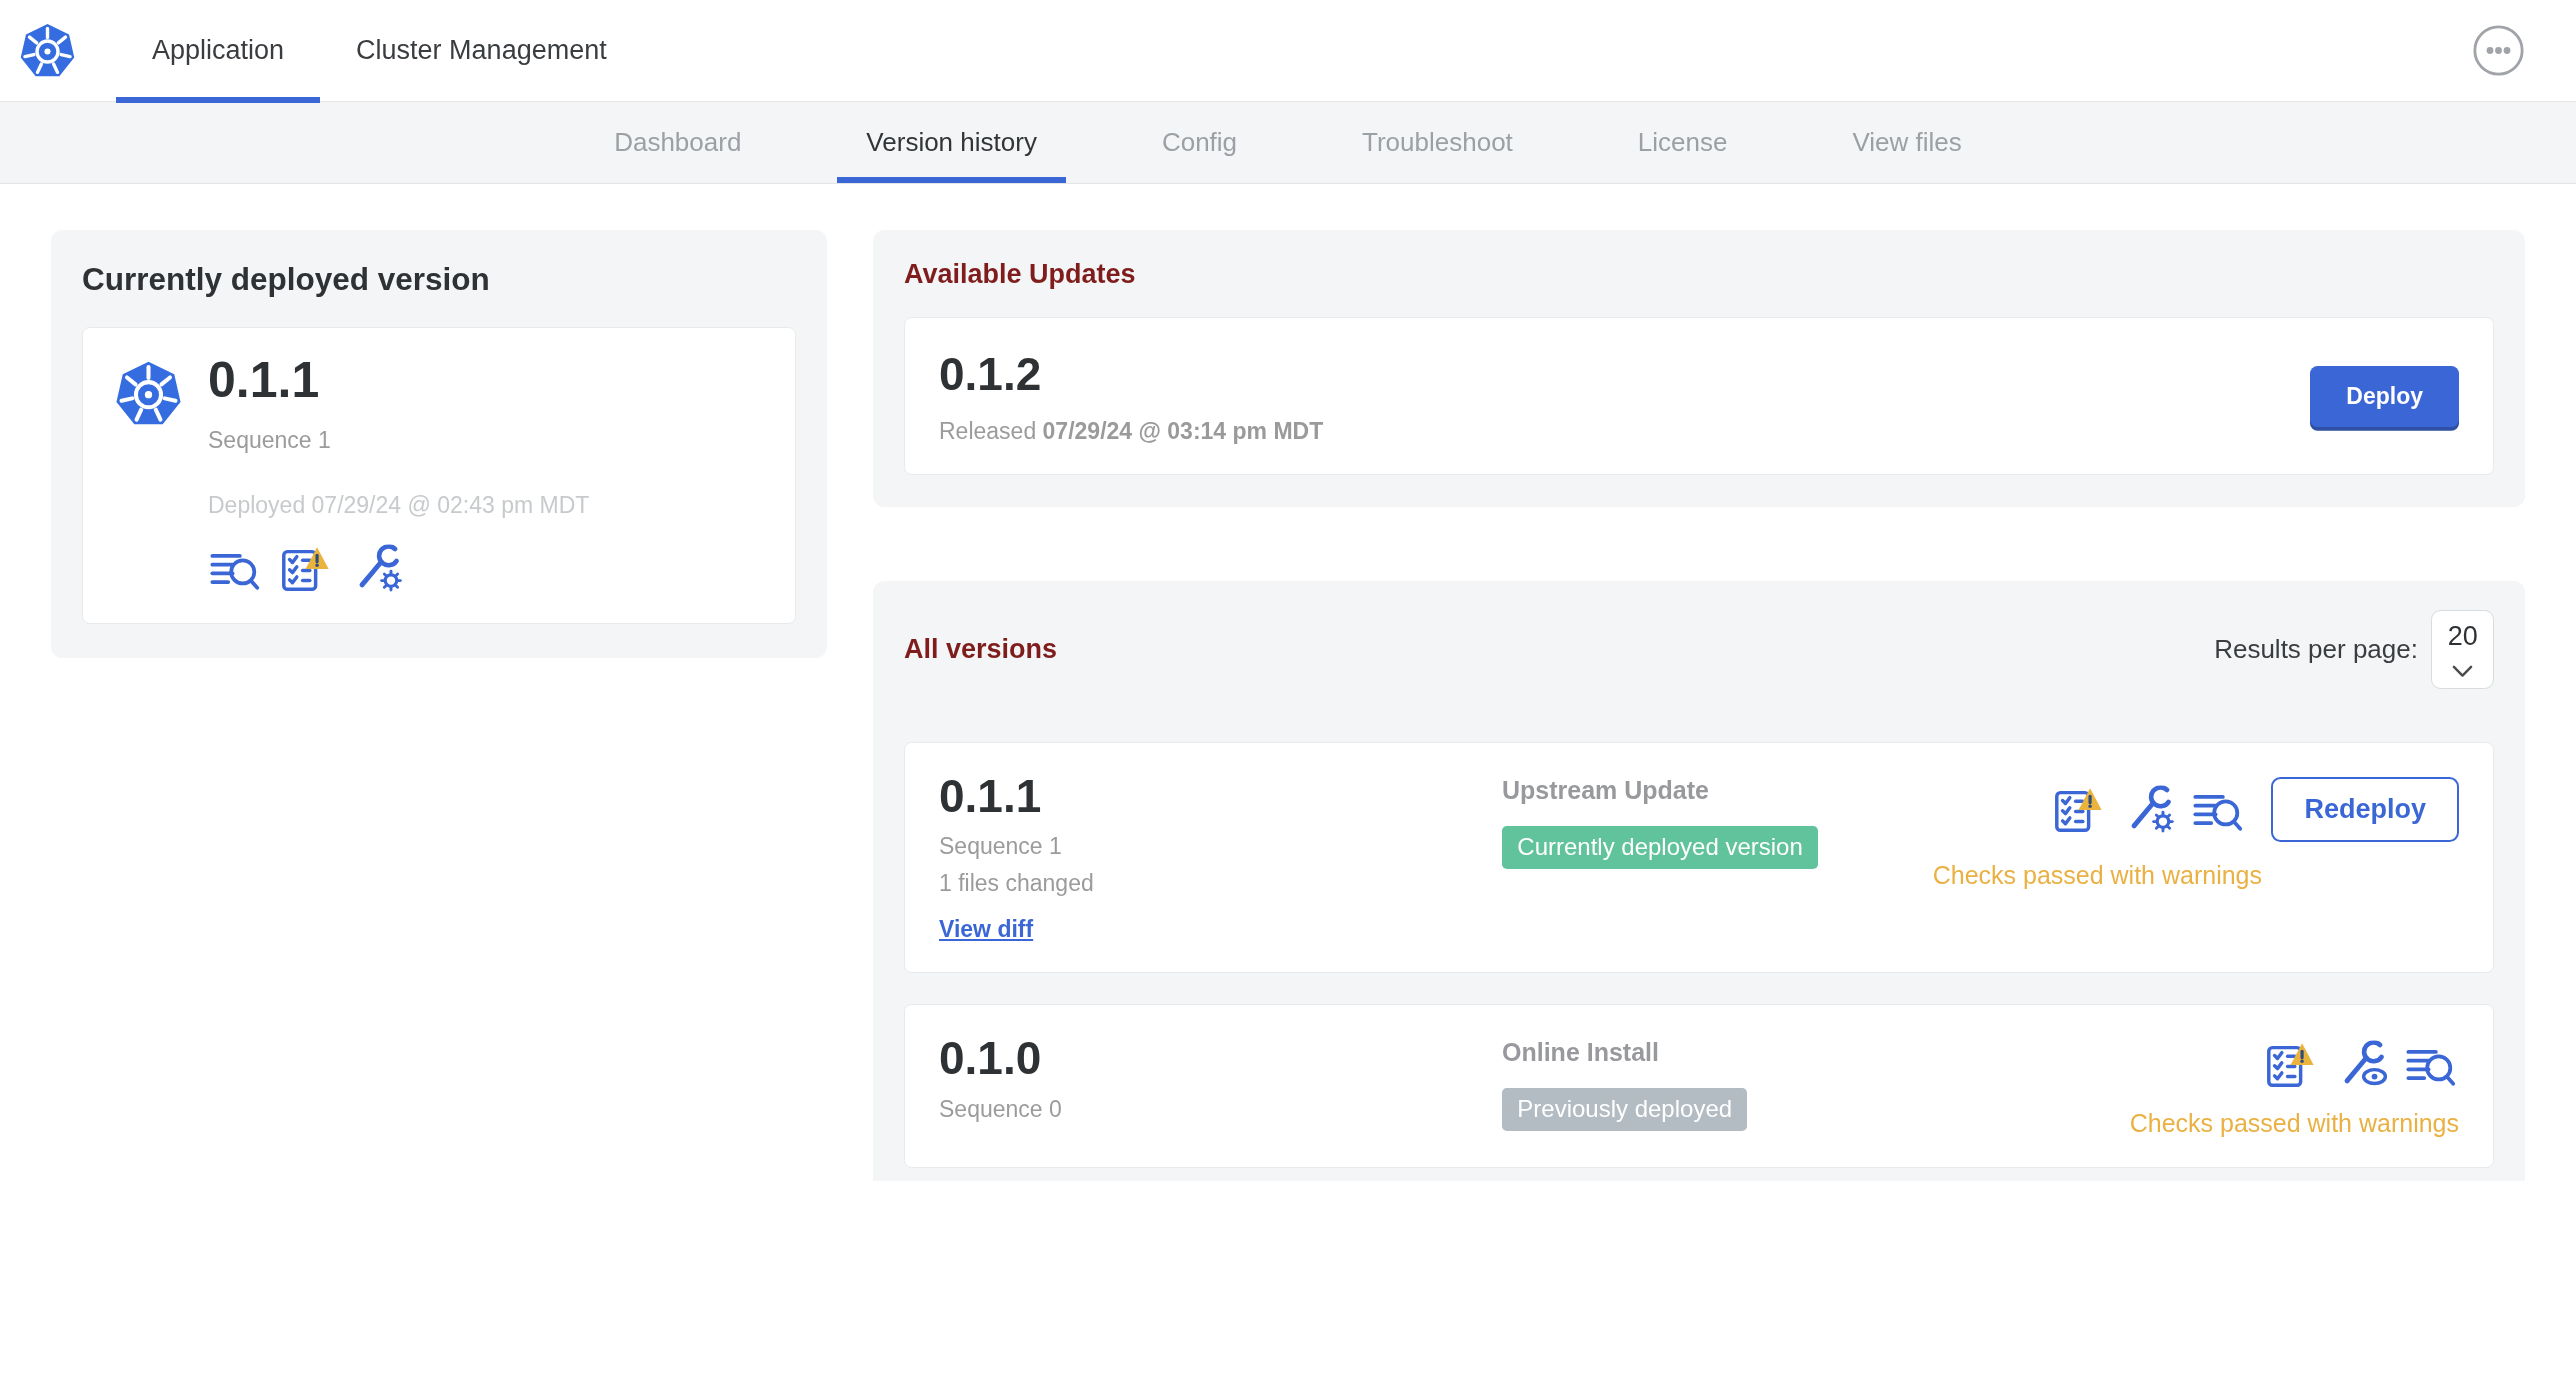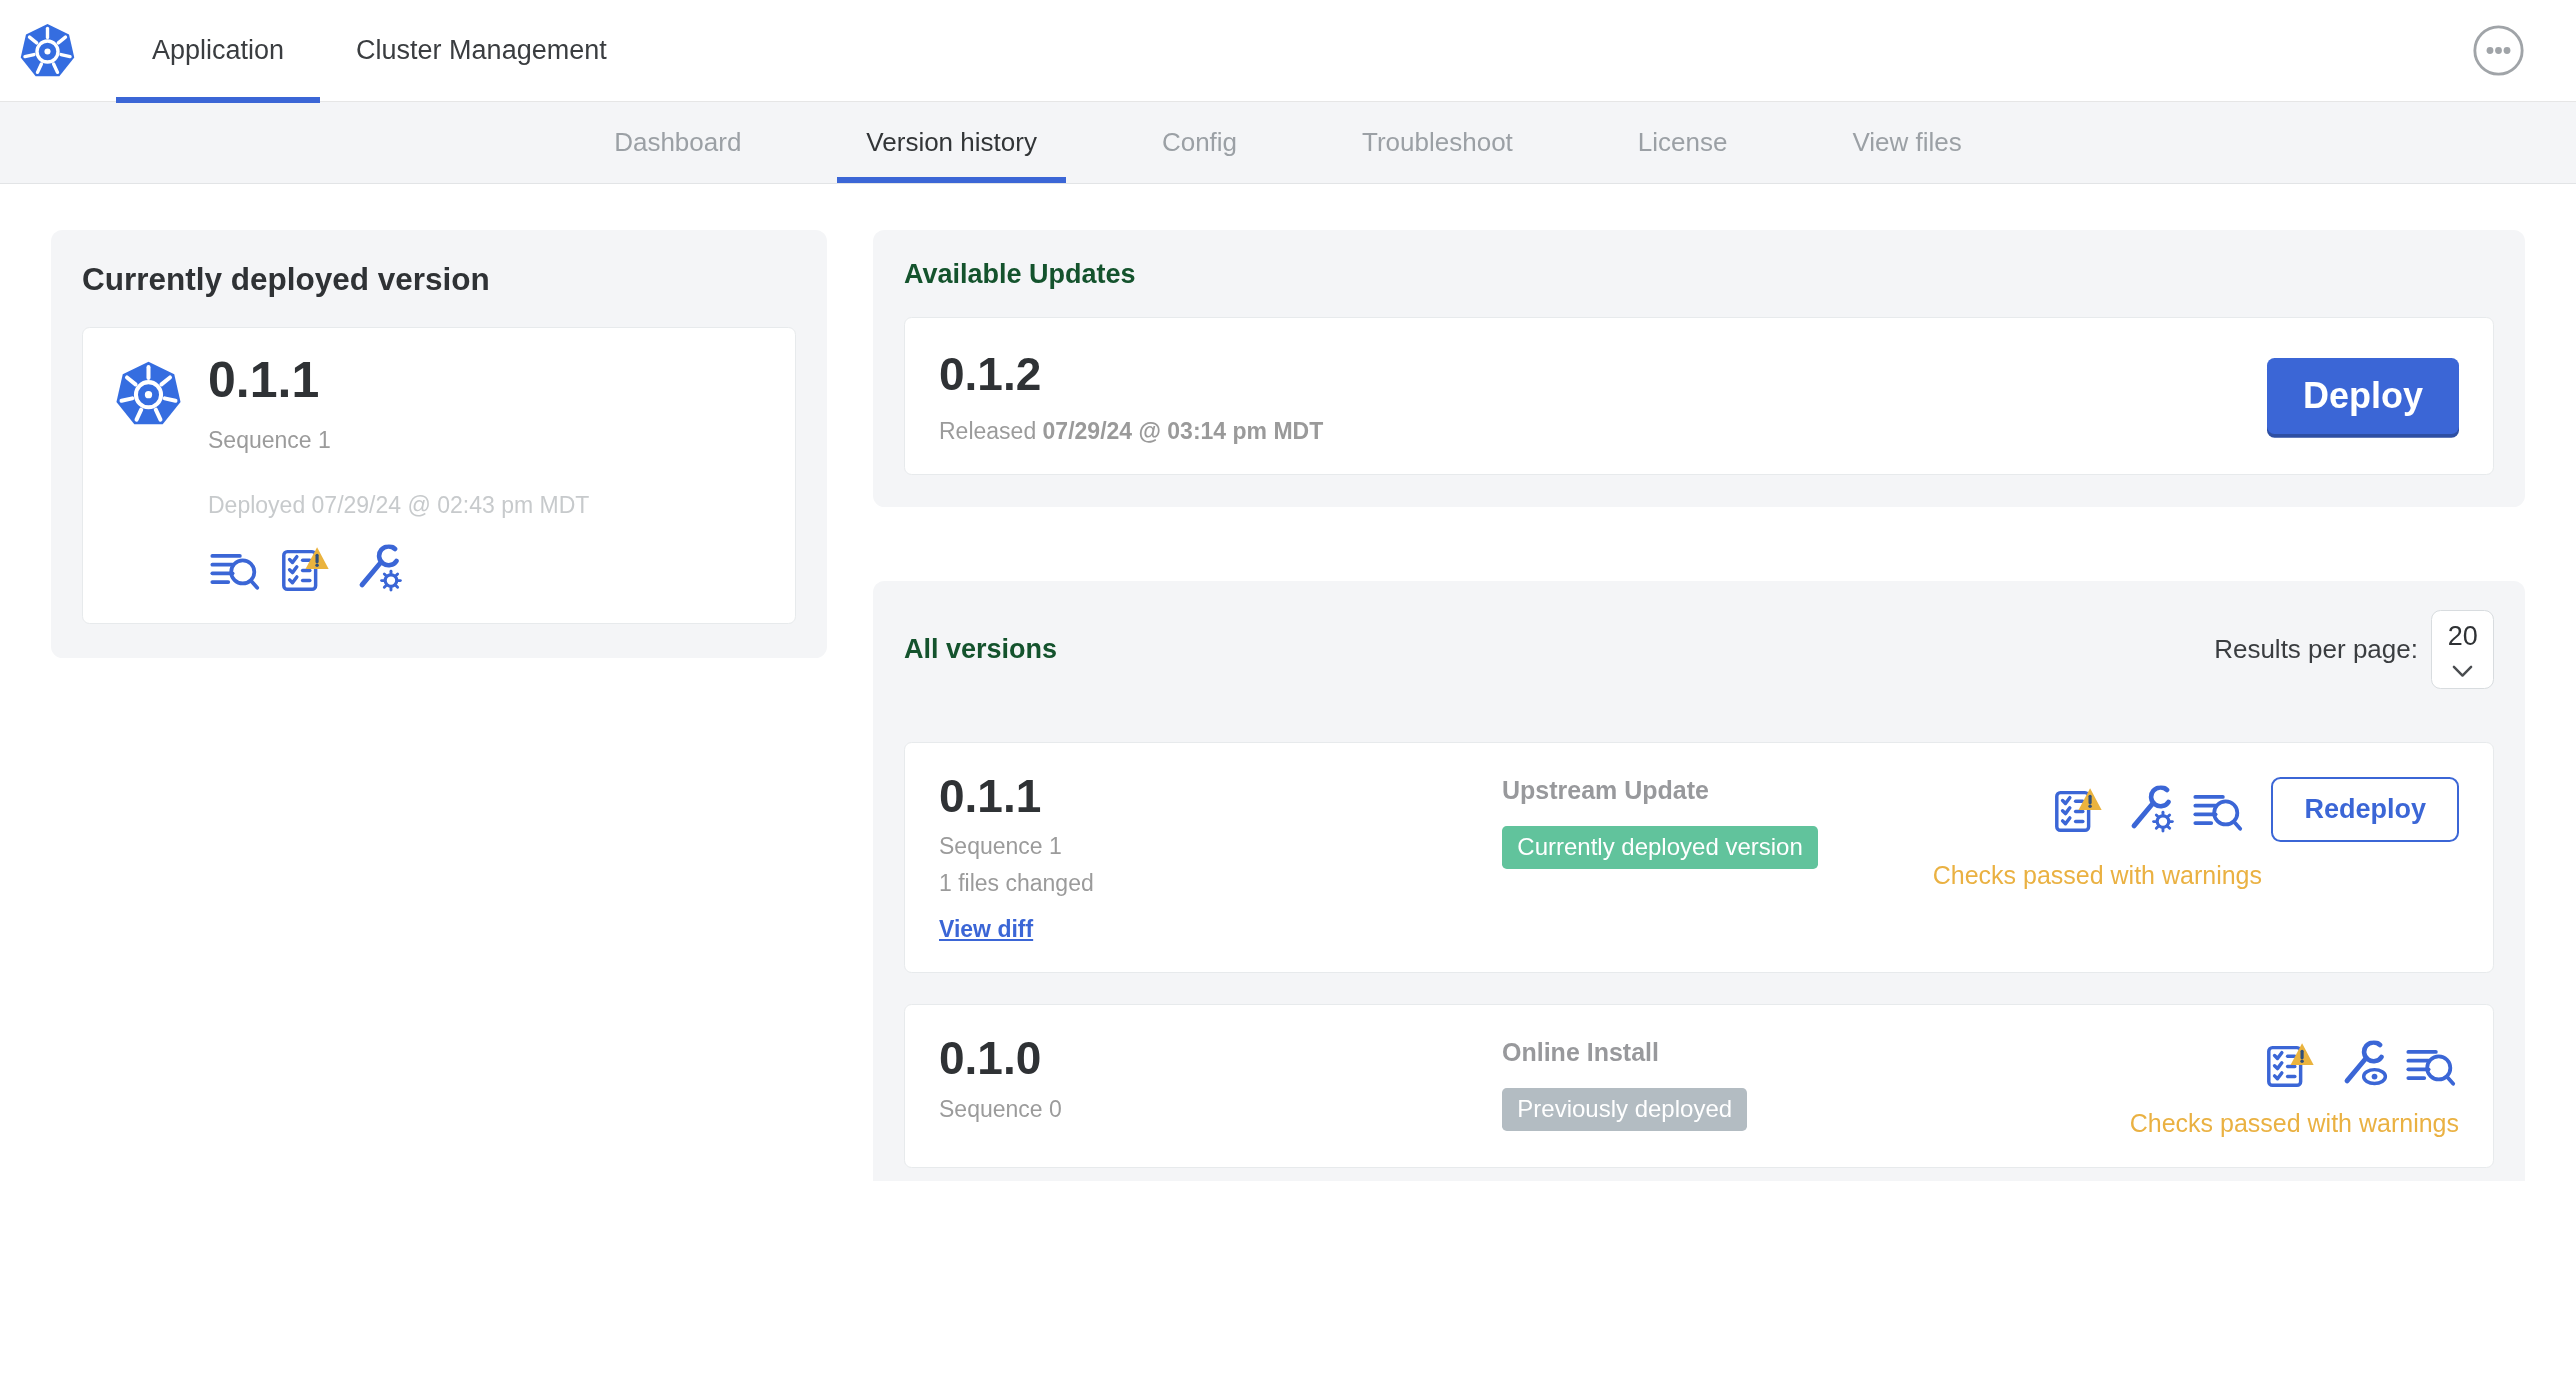--- a/index.html
+++ b/index.html
@@ -47,26 +47,26 @@
   .deployed-inner .k8s{width:73px;height:73px;flex:0 0 auto;margin-top:3.8px;}
   .deployed-body .ver{font-size:50px;font-weight:700;color:#2f3235;line-height:1.1;}
   .deployed-body .seq{font-size:23px;color:var(--muted);margin-top:19px;}
   .deployed-body .when{font-size:23px;color:var(--faint);margin-top:38px;}
   .icon-row{display:flex;align-items:center;gap:15.3px;}
   .deployed-body .icon-row{margin-top:25px;}
 
   
   .right-col{flex:1;display:flex;flex-direction:column;gap:74px;}
   .updates-card{padding:29px 31px 32px 31px;}
-  .updates-card h2,.versions-card h2{font-size:27px;font-weight:700;color:#14532d;}
+  .updates-card h2,.versions-card h2{font-size:27px;font-weight:700;color:#7f1d1d;}
   .update-row{margin-top:27px;padding:29px 34px;display:flex;align-items:center;justify-content:space-between;}
   .update-row .ver{font-size:46px;font-weight:700;color:#2f3235;}
   .released{font-size:23px;color:var(--muted);margin-top:17px;}
   .released b{font-weight:700;color:#9a9a9a;}
-  .btn-primary{background:var(--accent);color:#fff;font-size:36px;font-weight:700;border:none;border-radius:7.6px;padding:17px 36px;cursor:pointer;box-shadow:0 3.8px 0 #2e4fa3;font-family:inherit;}
+  .btn-primary{background:var(--accent);color:#fff;font-size:23px;font-weight:700;border:none;border-radius:7.6px;padding:17px 36px;cursor:pointer;box-shadow:0 3.8px 0 #2e4fa3;font-family:inherit;}
 
   .versions-card{padding:29px 31px 32px 31px;}
   .versions-head{display:flex;align-items:center;justify-content:space-between;}
   .rpp{display:flex;align-items:center;gap:13.4px;font-size:26px;color:#3a3d40;}
   .select{background:#fff;border:1.9px solid #d8dcdf;border-radius:9.5px;padding:9.5px 15.3px;display:flex;align-items:center;gap:13.4px;font-size:27px;color:#2f3235;cursor:pointer;flex-direction:column;}
   .select svg{width:21px;height:13.4px;}
 
   .rows{margin-top:53px;display:flex;flex-direction:column;gap:31px;}
   .version-row{padding:29px 34px;display:flex;align-items:flex-start;}
   .vr-left{width:563px;flex:0 0 auto;}

